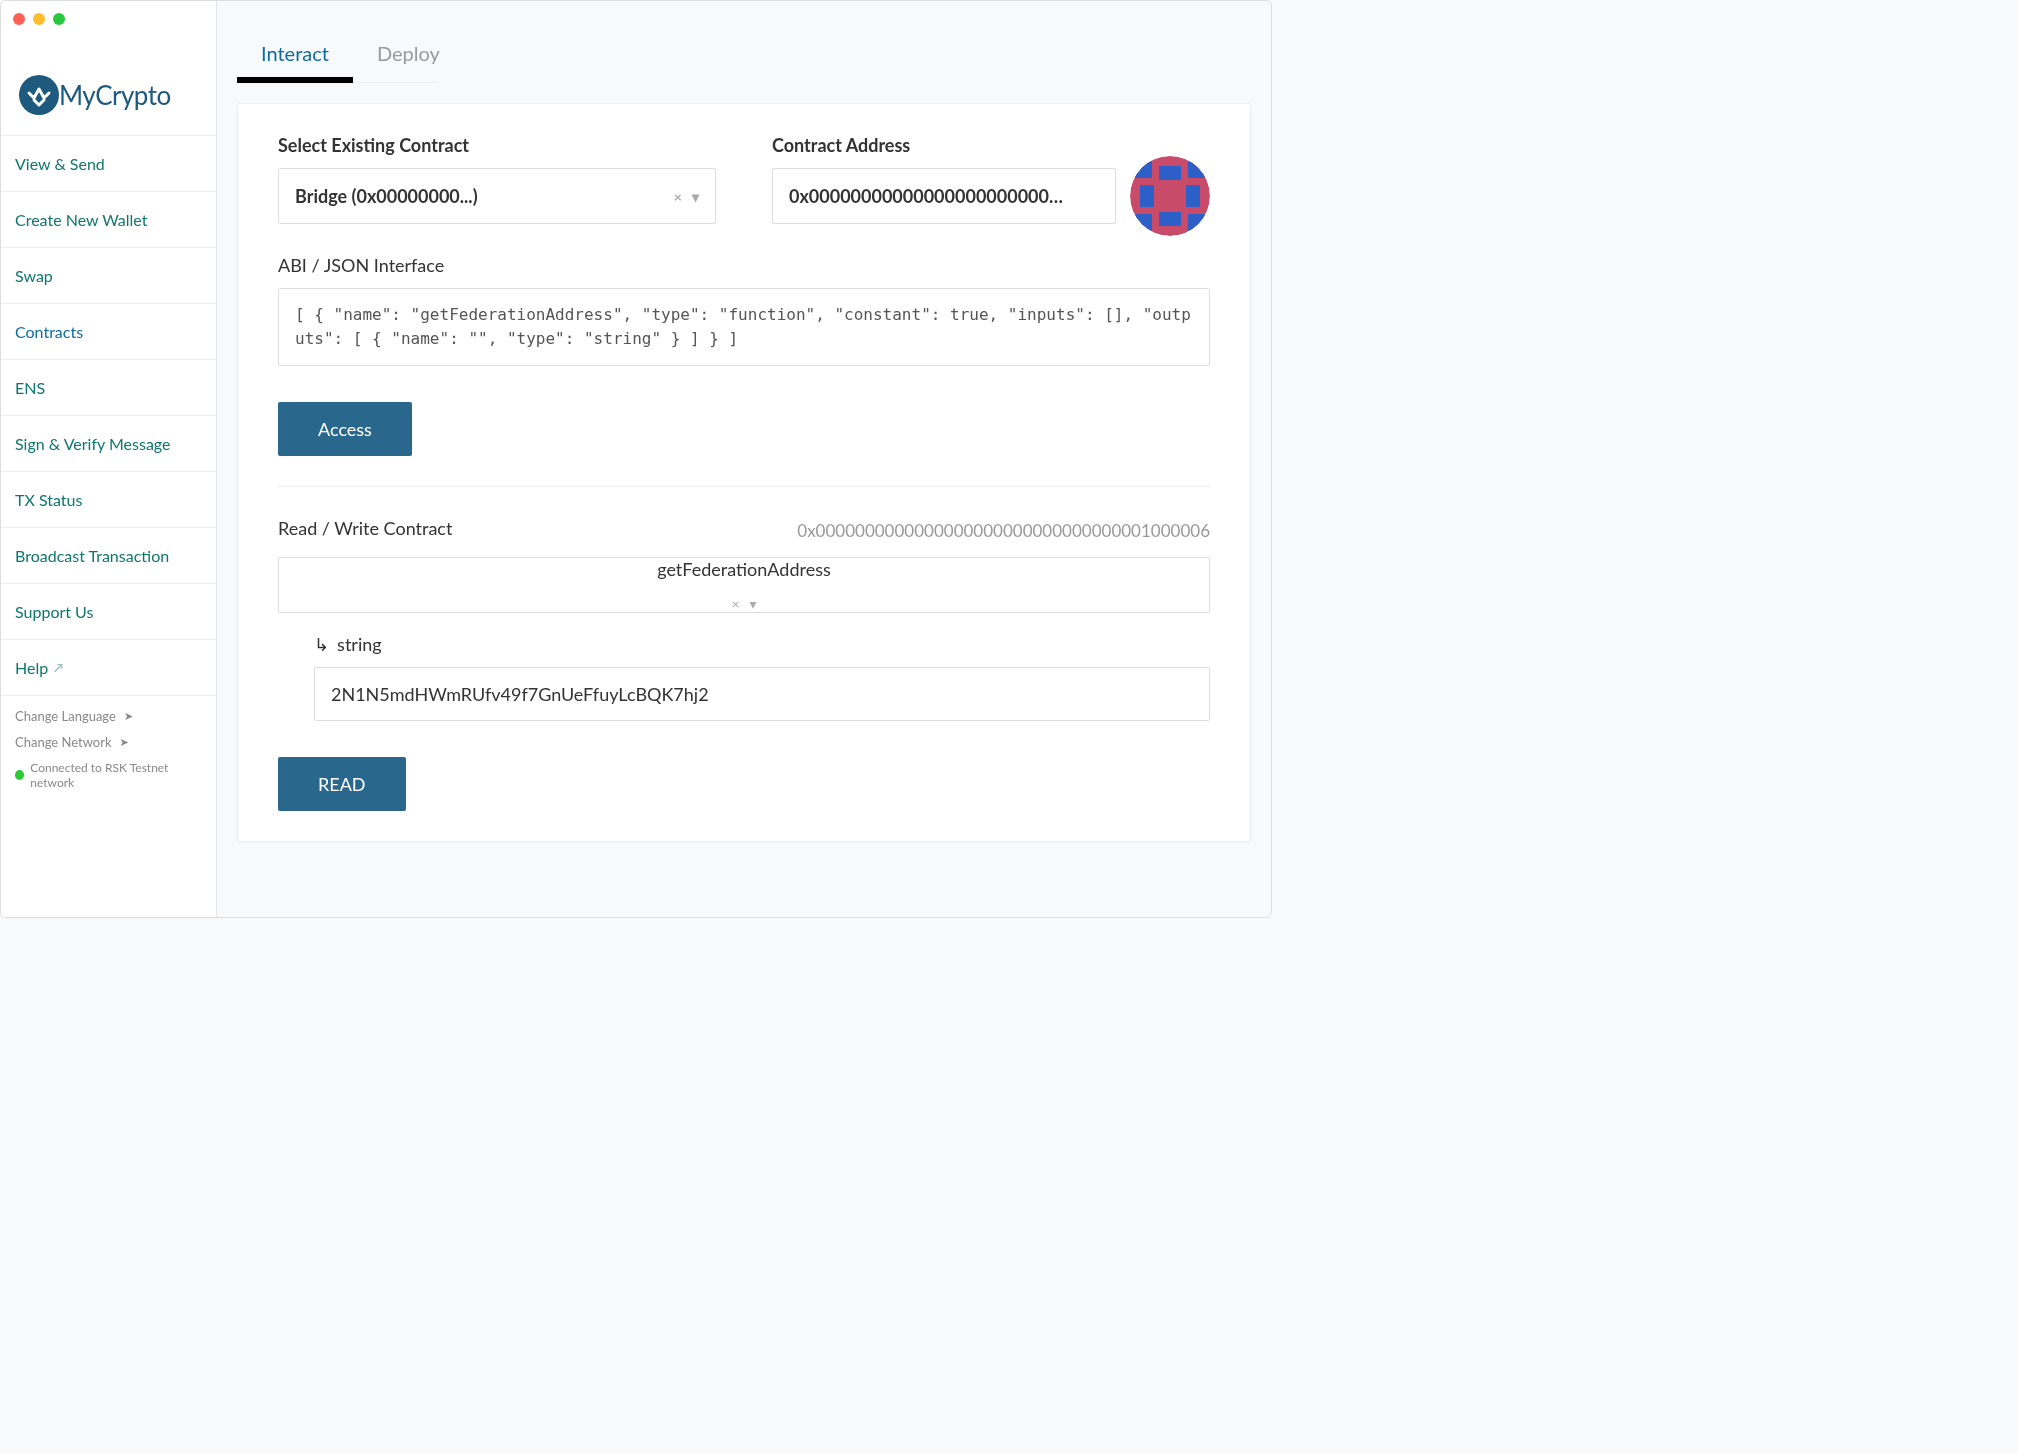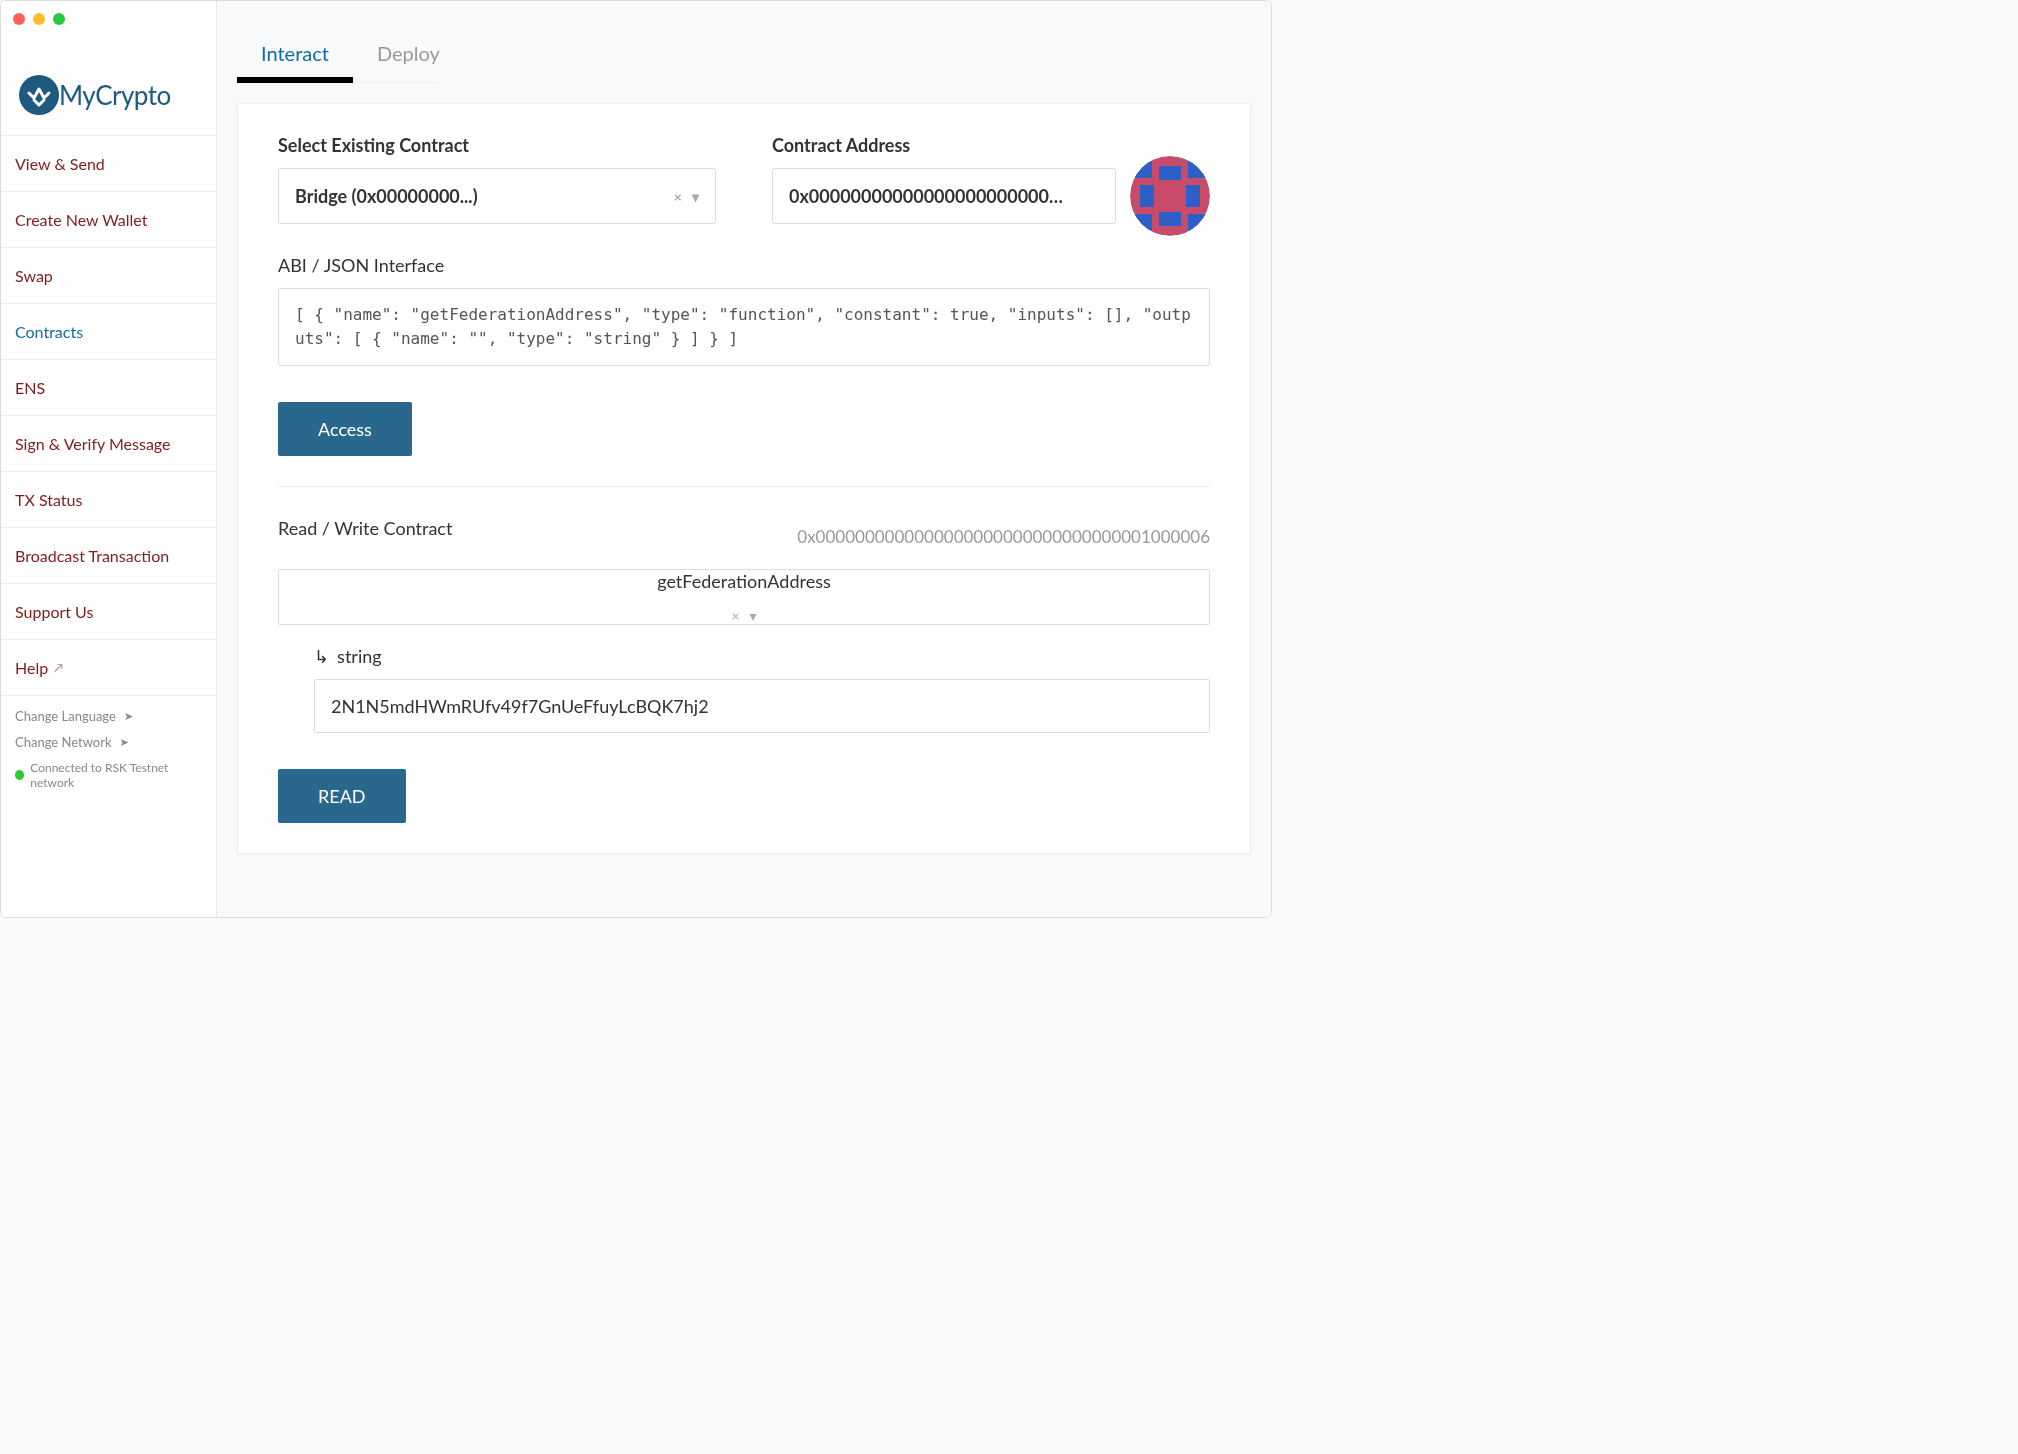--- a/index.html
+++ b/index.html
@@ -75,21 +75,21 @@
   color: #1d5a7d;
   letter-spacing: -0.5px;
 }
 .nav-list {
   display: flex;
   flex-direction: column;
 }
 .nav-item {
   padding: 18px 14px;
   font-size: 16px;
-  color: #7f1d1d;
+  color: #0f766e;
   border-bottom: 1px solid #eee;
   cursor: pointer;
   display: flex;
   align-items: center;
   gap: 6px;
 }
 .nav-item:first-child {
   border-top: 1px solid #eee;
 }
 .nav-item.active {
@@ -265,21 +265,21 @@
   border-top: 1px solid #eee;
   margin: 30px 0;
 }
 .rw-header {
   display: flex;
   justify-content: space-between;
   align-items: center;
   margin-bottom: 14px;
 }
 .rw-header .field-label {
-  margin-bottom: 16px;
+  margin-bottom: 4px;
 }
 .addr-display {
   font-size: 17px;
   color: #999;
   font-family: inherit;
 }
 .function-select {
   width: 100%;
   flex-direction: column;
 }

